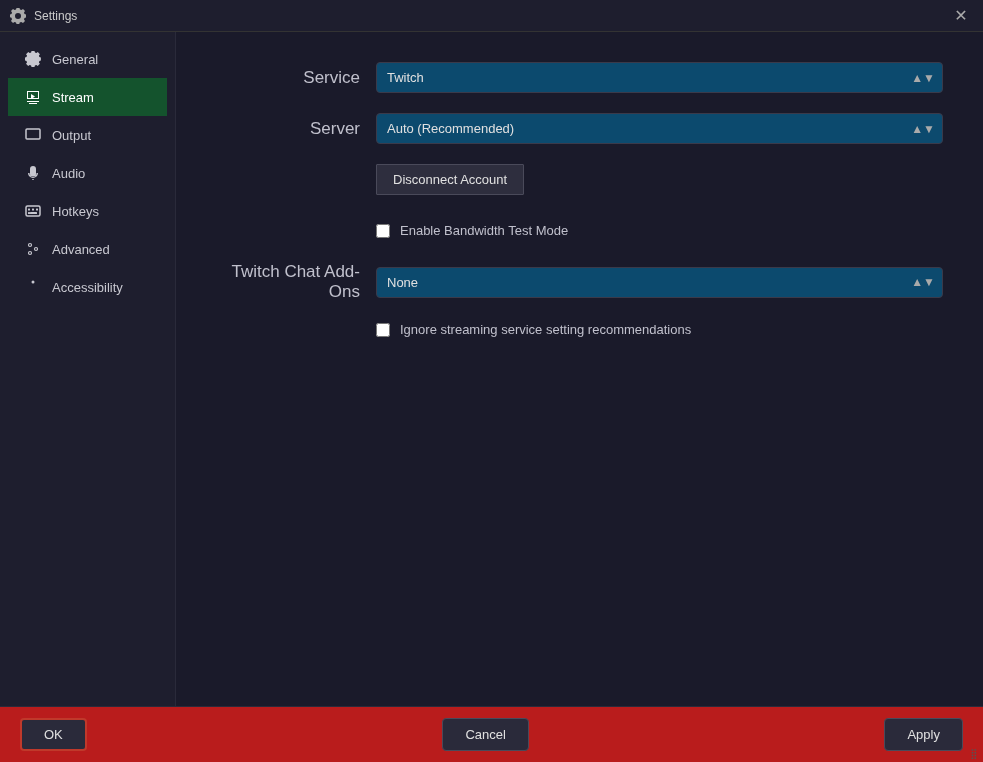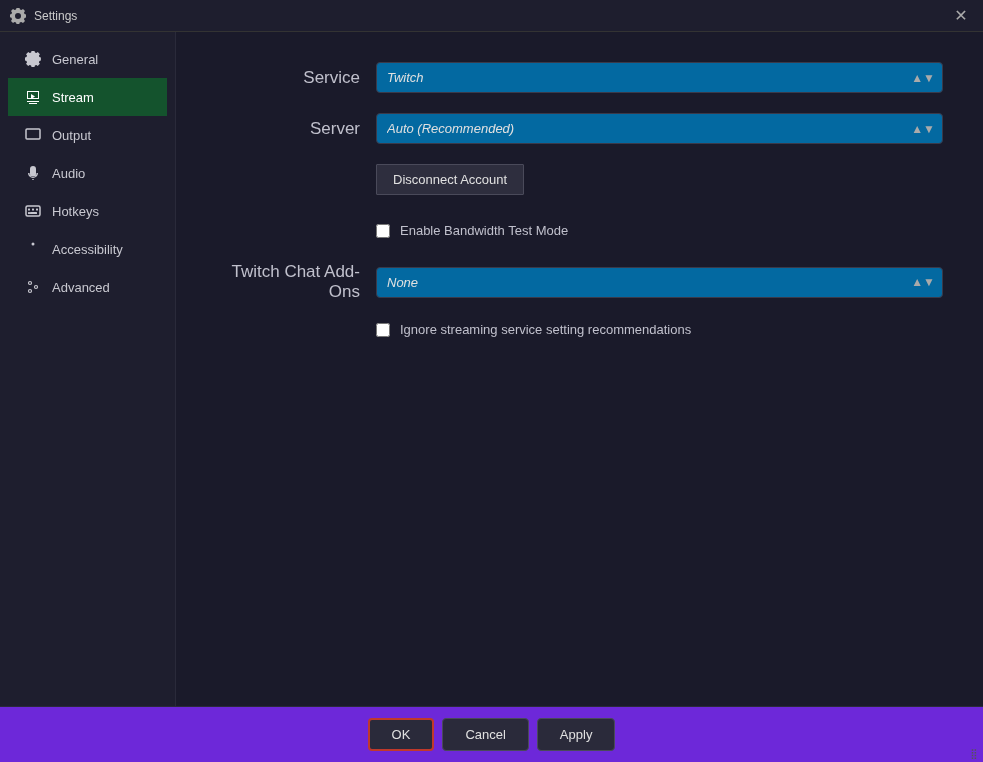--- a/index.html
+++ b/index.html
@@ -118,30 +118,29 @@
       max-width: 580px;
     }
 
     
     .select-wrapper {
       position: relative;
       width: 100%;
     }
     .select-box {
       width: 100%;
-      background: #0369a1;
+      background: #0c4a6e;
       border: 1px solid #3a3a4a;
       border-radius: 4px;
       color: #e0e0e0;
       padding: 7px 30px 7px 10px;
       font-size: 13px;
       appearance: none;
       cursor: pointer;
       outline: none;
-      font-style: italic;
     }
     .select-arrow {
       position: absolute;
       right: 8px;
       top: 50%;
       transform: translateY(-50%);
       pointer-events: none;
       color: #aaa;
       font-size: 12px;
     }
@@ -185,24 +184,24 @@
       padding-left: 160px;
     }
 
     
     .footer {
       position: absolute;
       bottom: 0;
       left: 0;
       right: 0;
       height: 56px;
-      background: #6d28d9;
-      display: flex;
-      align-items: center;
-      justify-content: center;
+      background: #b91c1c;
+      display: flex;
+      align-items: center;
+      justify-content: space-between;
       padding: 0 20px;
       gap: 8px;
       border-top: 1px solid #2a2a3a;
     }
     .btn-footer {
       padding: 8px 22px;
       border-radius: 4px;
       font-size: 13px;
       cursor: pointer;
       border: 1px solid #4a4a5a;
@@ -303,37 +302,37 @@
           <rect x="3" y="9" width="2" height="2" rx="0.5"></rect>
           <rect x="5" y="9" width="7" height="2" rx="0.5"></rect>
         </svg>
       </div>
       <span class="sidebar-label">Hotkeys</span>
     </div>
 
     <div class="sidebar-item">
       <div class="sidebar-icon">
         <svg width="16" height="16" viewBox="0 0 16 16" fill="currentColor">
-          <circle cx="8" cy="3" r="1.5"></circle>
-          <path d="M4 6h8M8 8v6M5 14l1-4M11 14l-1-4"></path>
-        </svg>
-      </div>
-      <span class="sidebar-label">Accessibility</span>
-    </div>
-
-    <div class="sidebar-item">
-      <div class="sidebar-icon">
-        <svg width="16" height="16" viewBox="0 0 16 16" fill="currentColor">
           <path d="M1 4h14M1 8h14M1 12h14"></path>
           <circle cx="5" cy="4" r="1.5" fill="#1e1e2e" stroke="currentColor" stroke-width="1.2"></circle>
           <circle cx="11" cy="8" r="1.5" fill="#1e1e2e" stroke="currentColor" stroke-width="1.2"></circle>
           <circle cx="5" cy="12" r="1.5" fill="#1e1e2e" stroke="currentColor" stroke-width="1.2"></circle>
         </svg>
       </div>
       <span class="sidebar-label">Advanced</span>
+    </div>
+
+    <div class="sidebar-item">
+      <div class="sidebar-icon">
+        <svg width="16" height="16" viewBox="0 0 16 16" fill="currentColor">
+          <circle cx="8" cy="3" r="1.5"></circle>
+          <path d="M4 6h8M8 8v6M5 14l1-4M11 14l-1-4"></path>
+        </svg>
+      </div>
+      <span class="sidebar-label">Accessibility</span>
     </div>
 
   </div>
 
   <div class="content">
 
     <div class="form-row">
       <span class="form-label">Service</span>
       <div class="form-control">
         <div class="select-wrapper">

